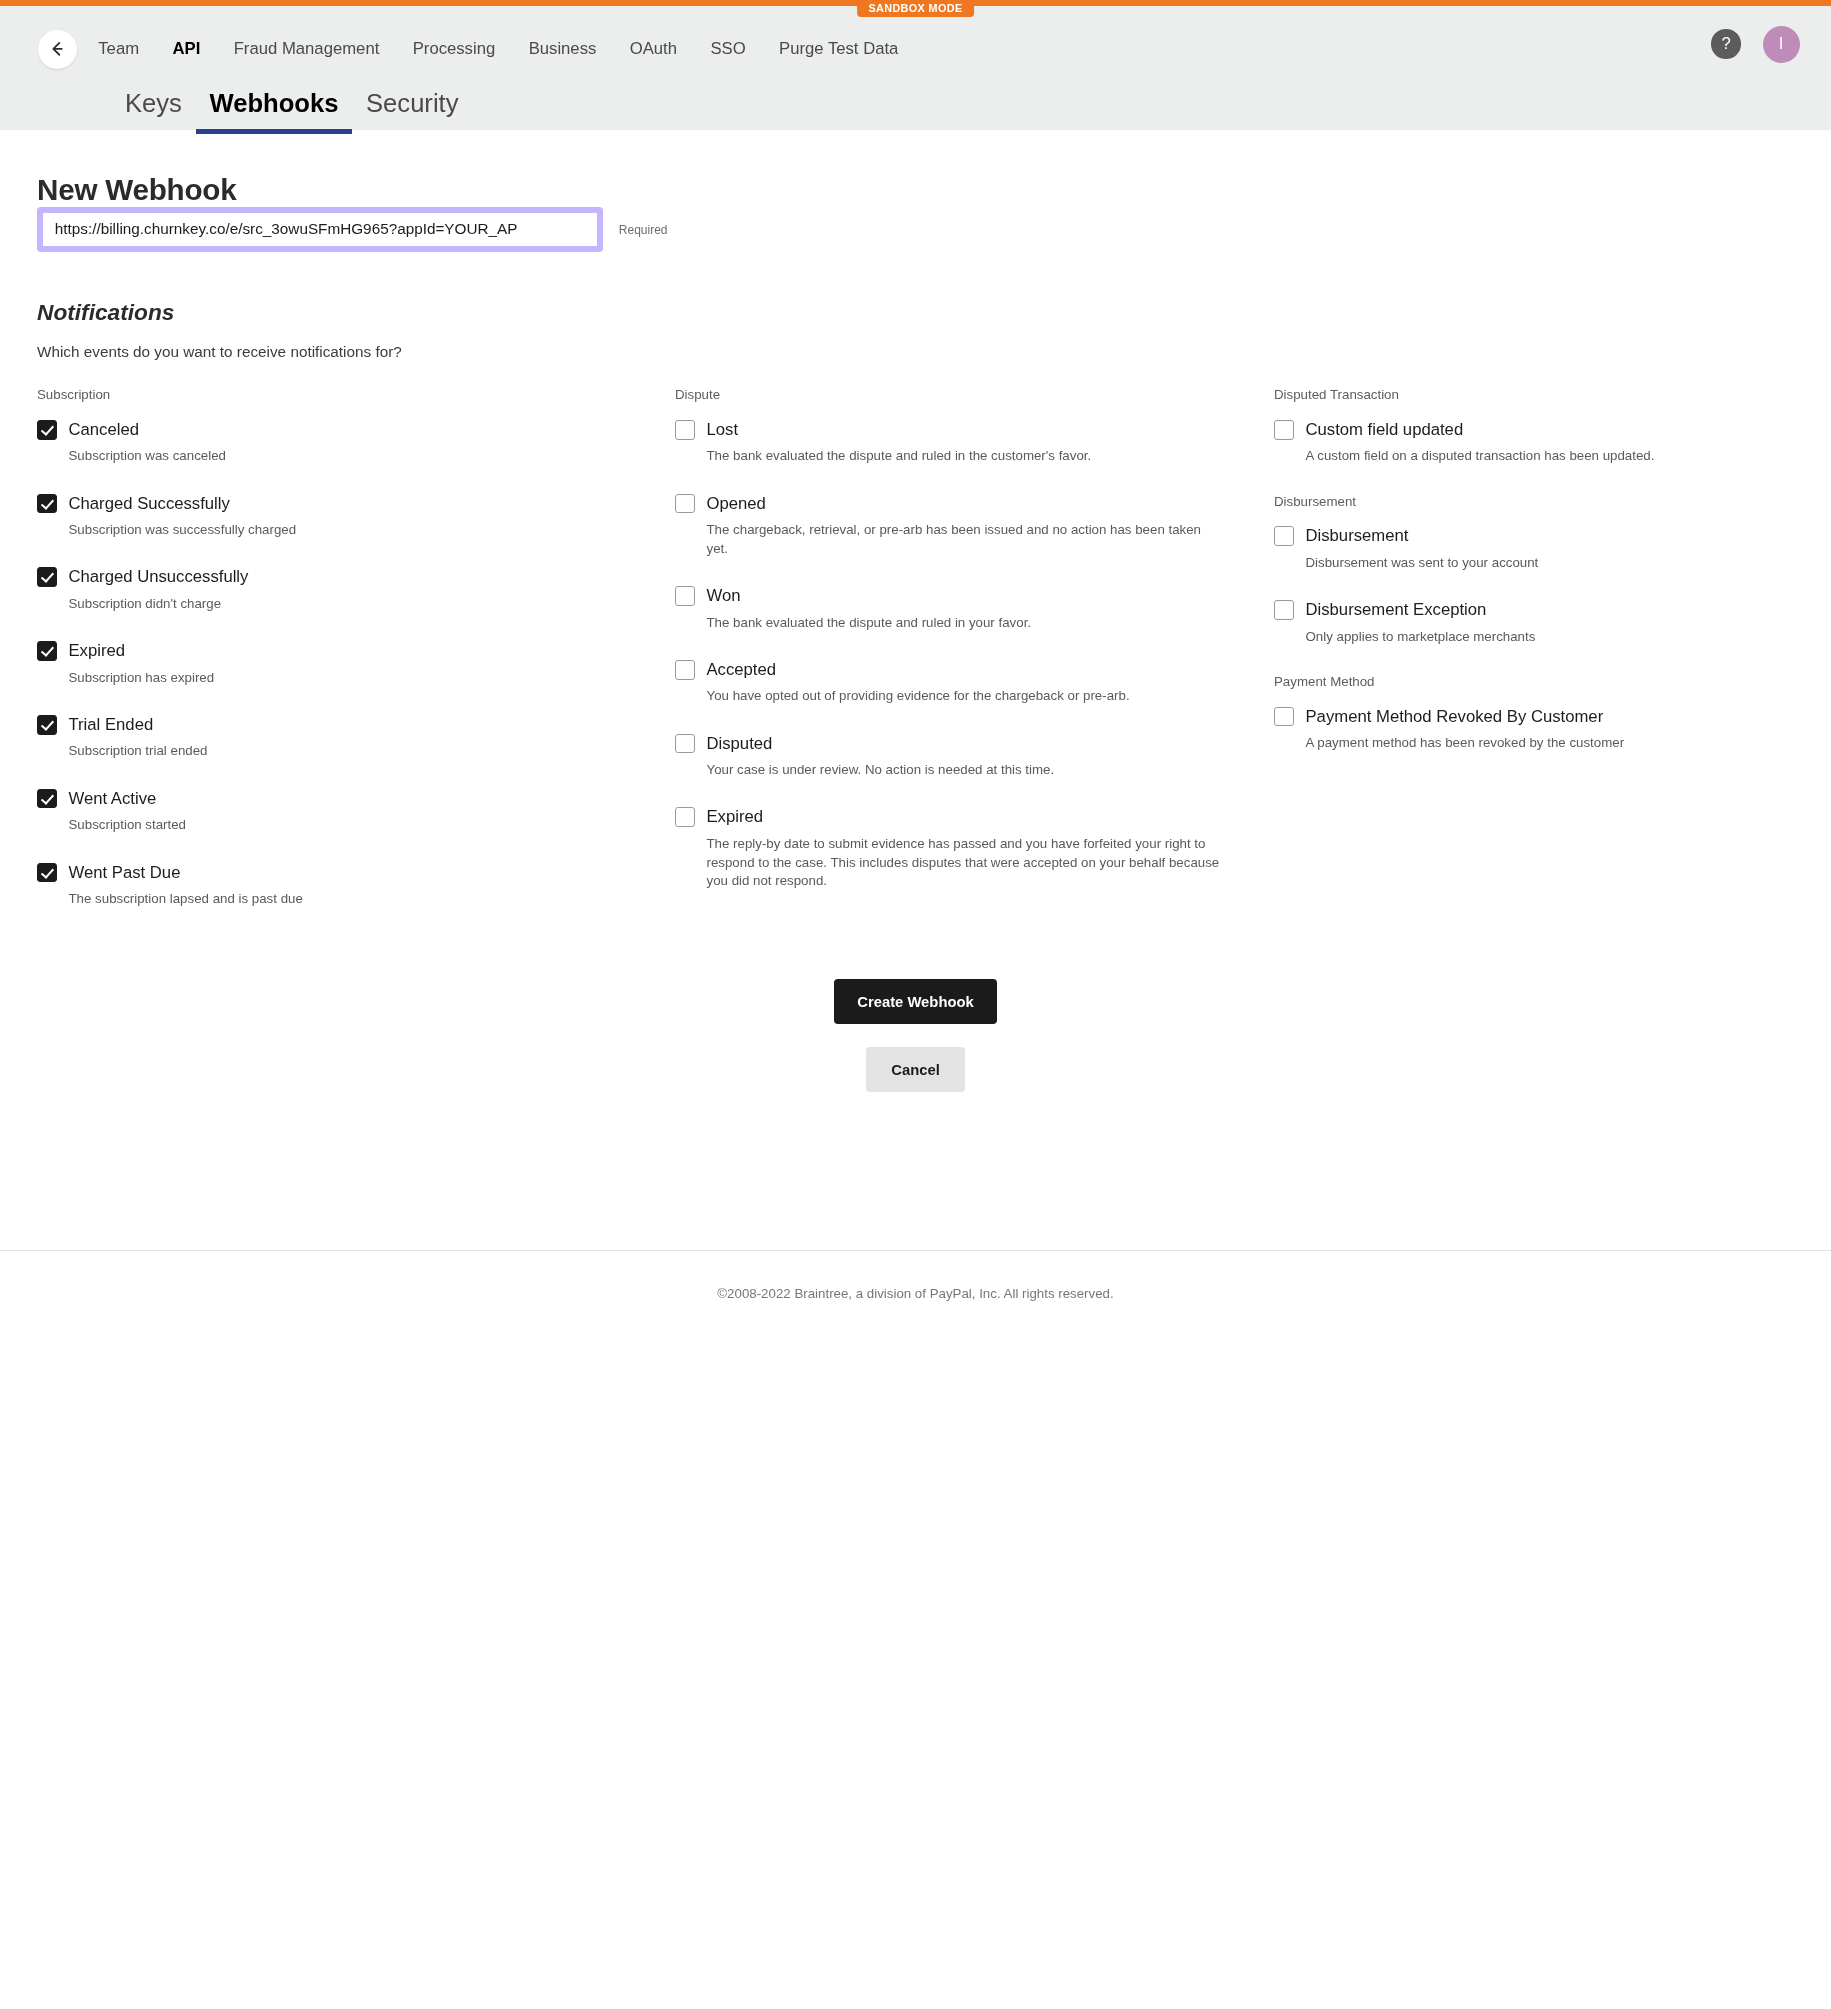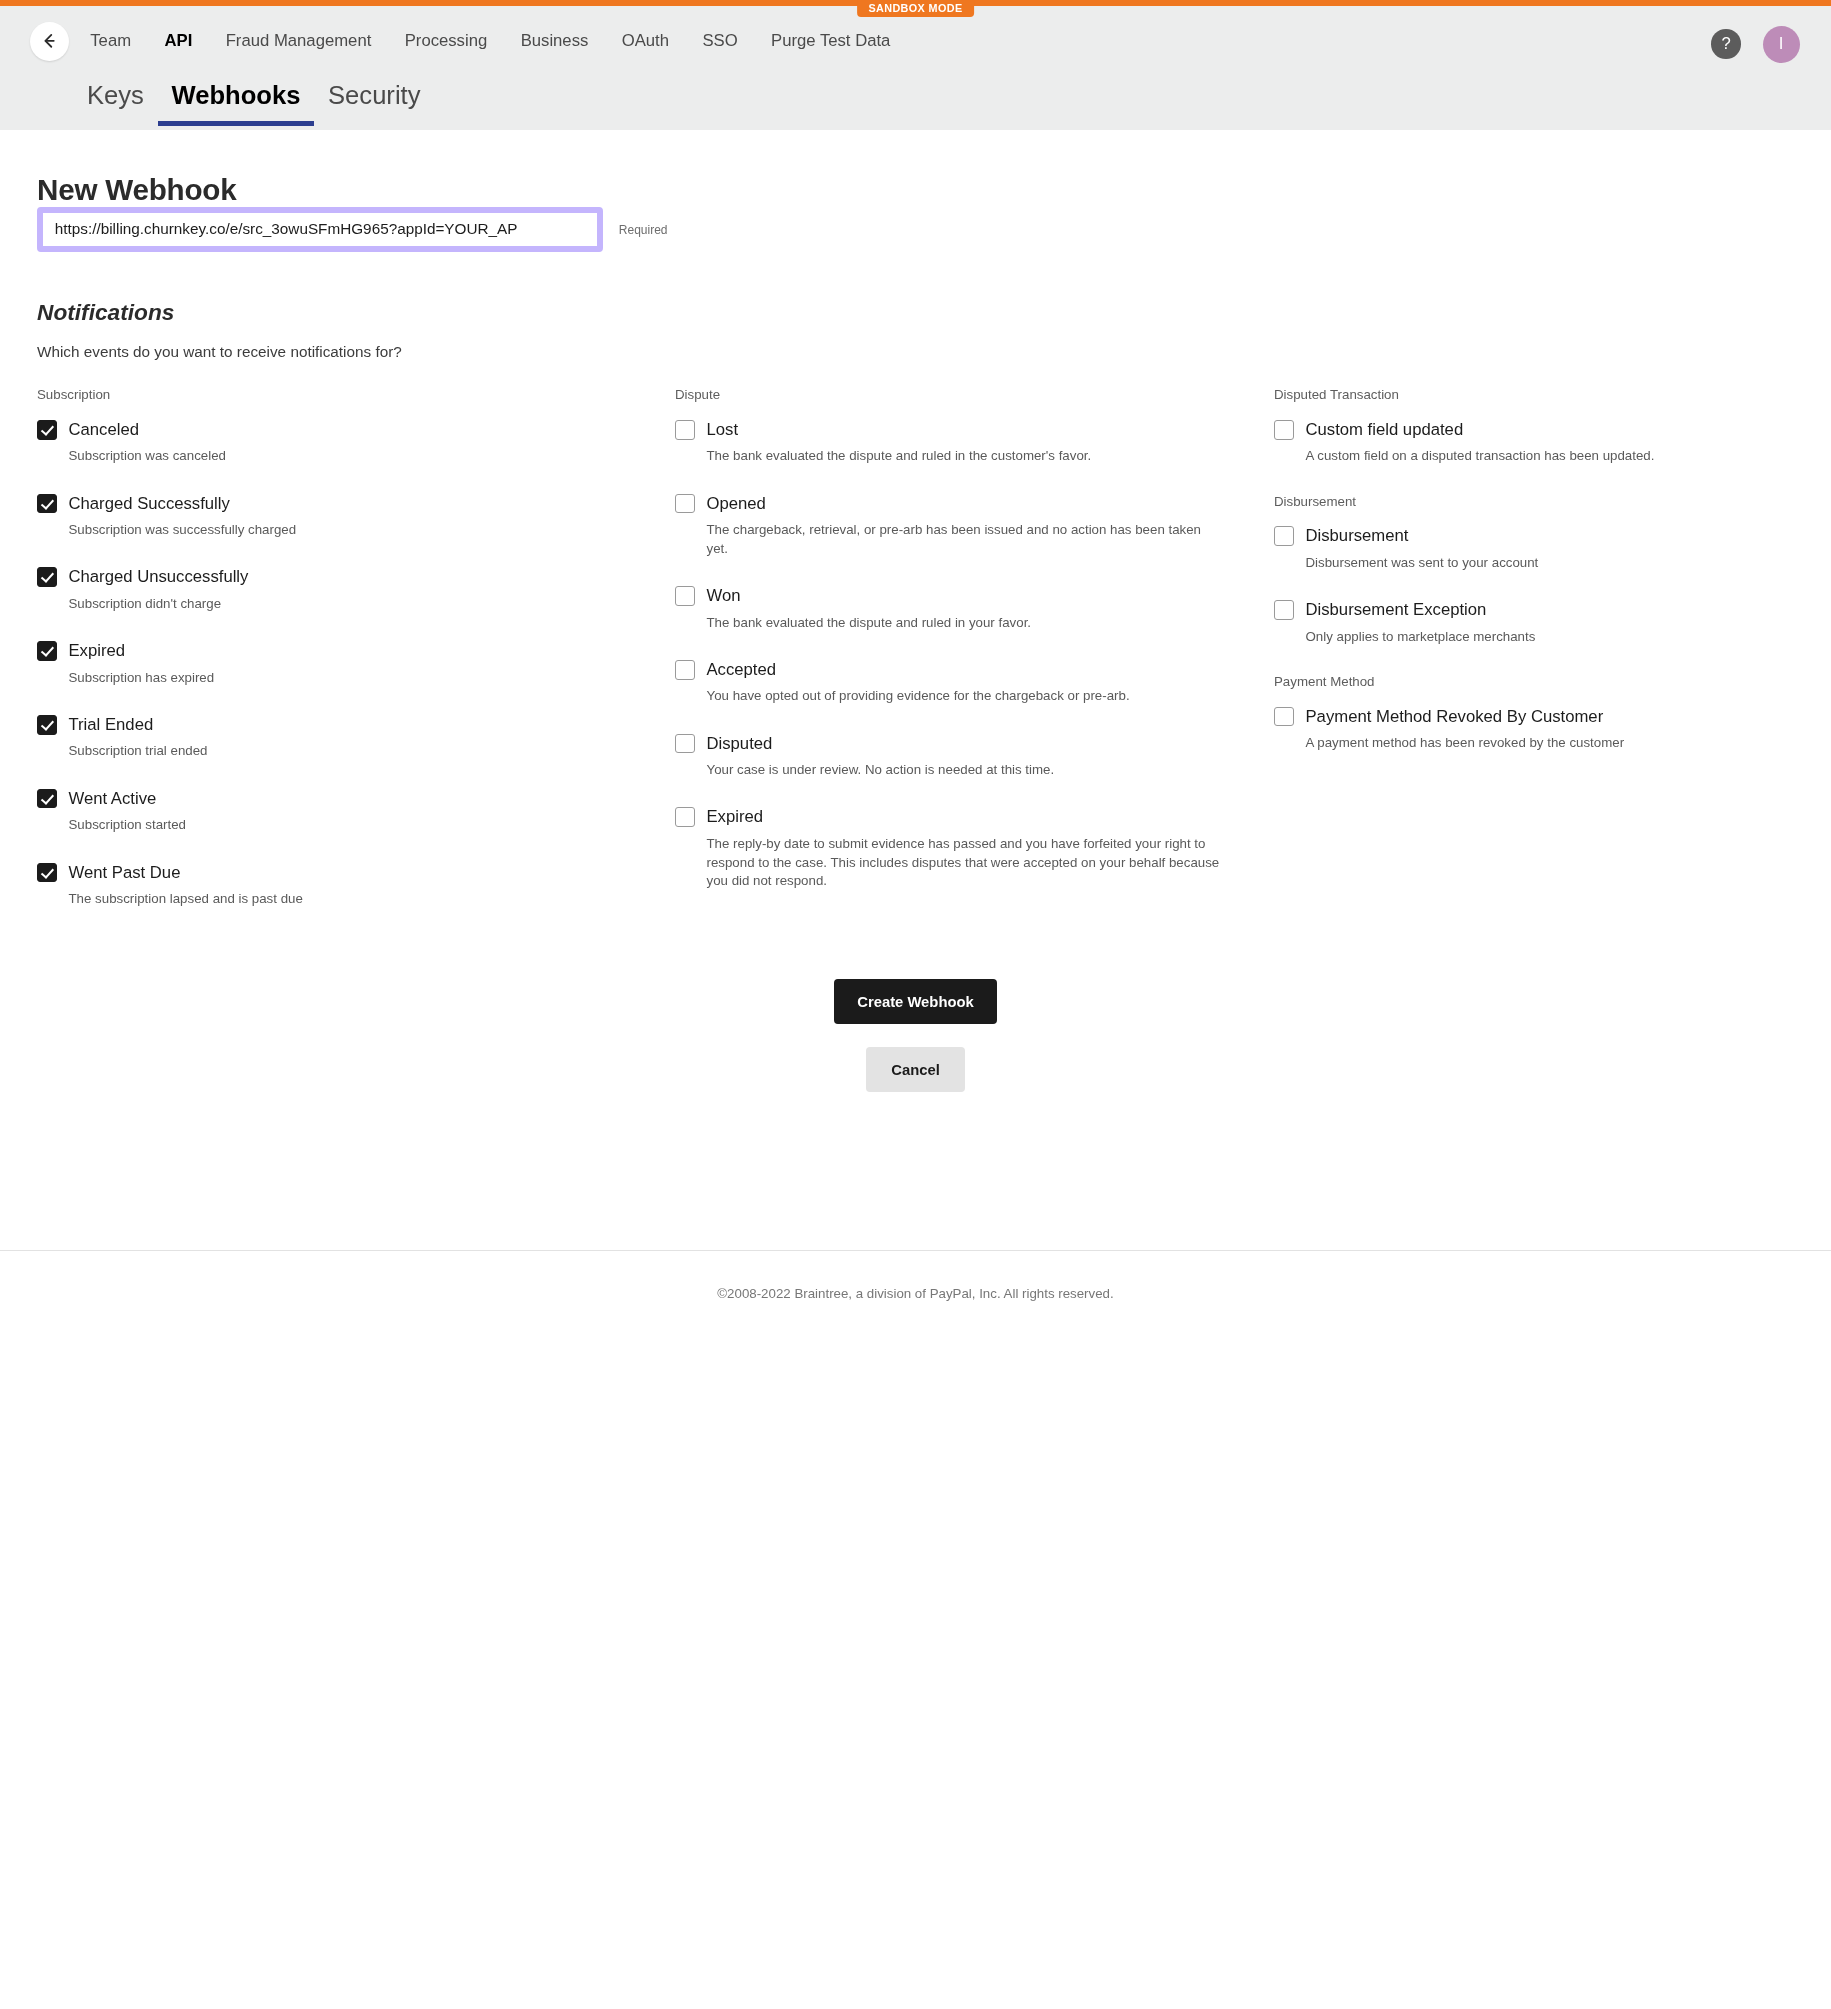--- a/index.html
+++ b/index.html
@@ -33,21 +33,21 @@
     font-weight: bold;
     letter-spacing: 0.4px;
     padding: 2px 11.8px 3px 11.8px;
     border-radius: 0 0 3.9px 3.9px;
     z-index: 5;
   }
 
   
   .header {
     background: #eceded;
-    padding: 0;
+    padding: 8px;
     position: relative;
     height: 124px;
   }
   .nav-row {
     display: flex;
     align-items: center;
     padding: 15.8px 29.6px 0 29.6px;
     height: 55px;
   }
   .back-circle {
@@ -121,21 +121,21 @@
     gap: 0px;
     height: 65px;
   }
   .tab {
     font-size: 25.6px;
     color: #4a4a4a;
     padding: 0 13.8px 15.8px 13.8px;
     cursor: pointer;
     position: relative;
   }
-  .tab:first-child { padding-left: 0; }
+  .tab:first-child { padding-left: 0; margin-left: 30px; }
   .tab.active {
     color: #000000;
     font-weight: bold;
   }
   .tab.active::after {
     content: "";
     position: absolute;
     left: 0;
     right: 0;
     bottom: 0;

